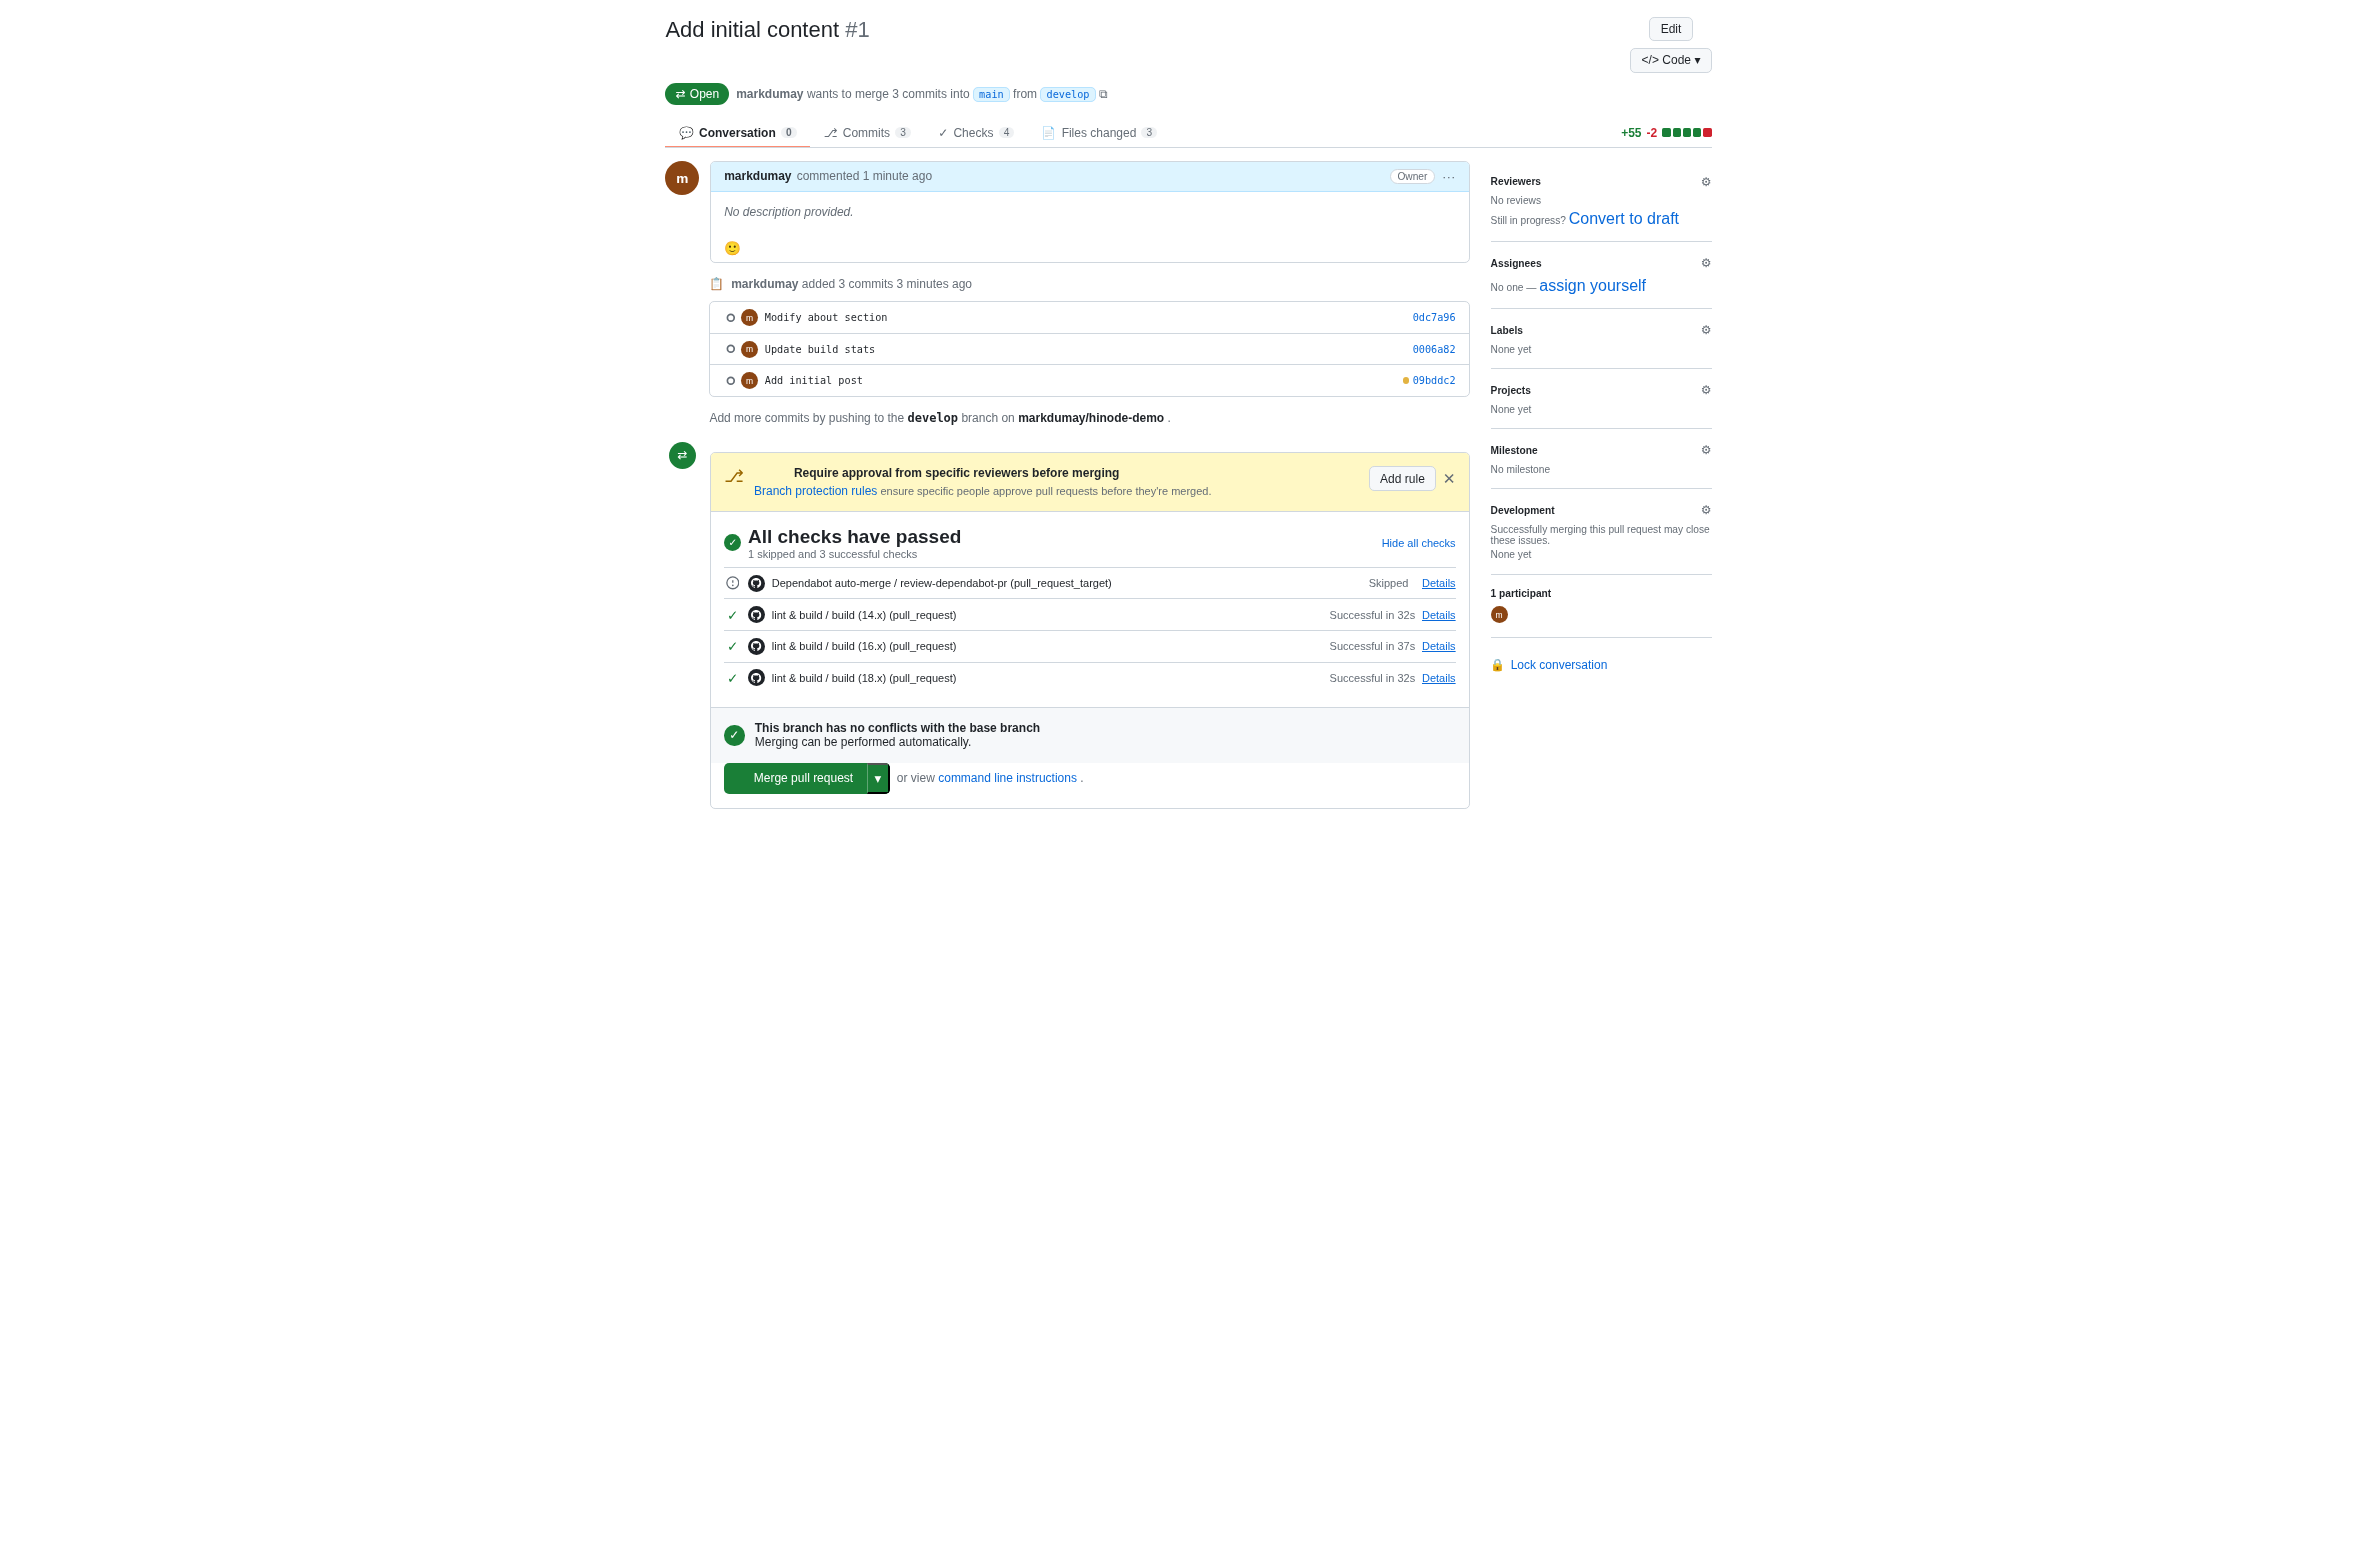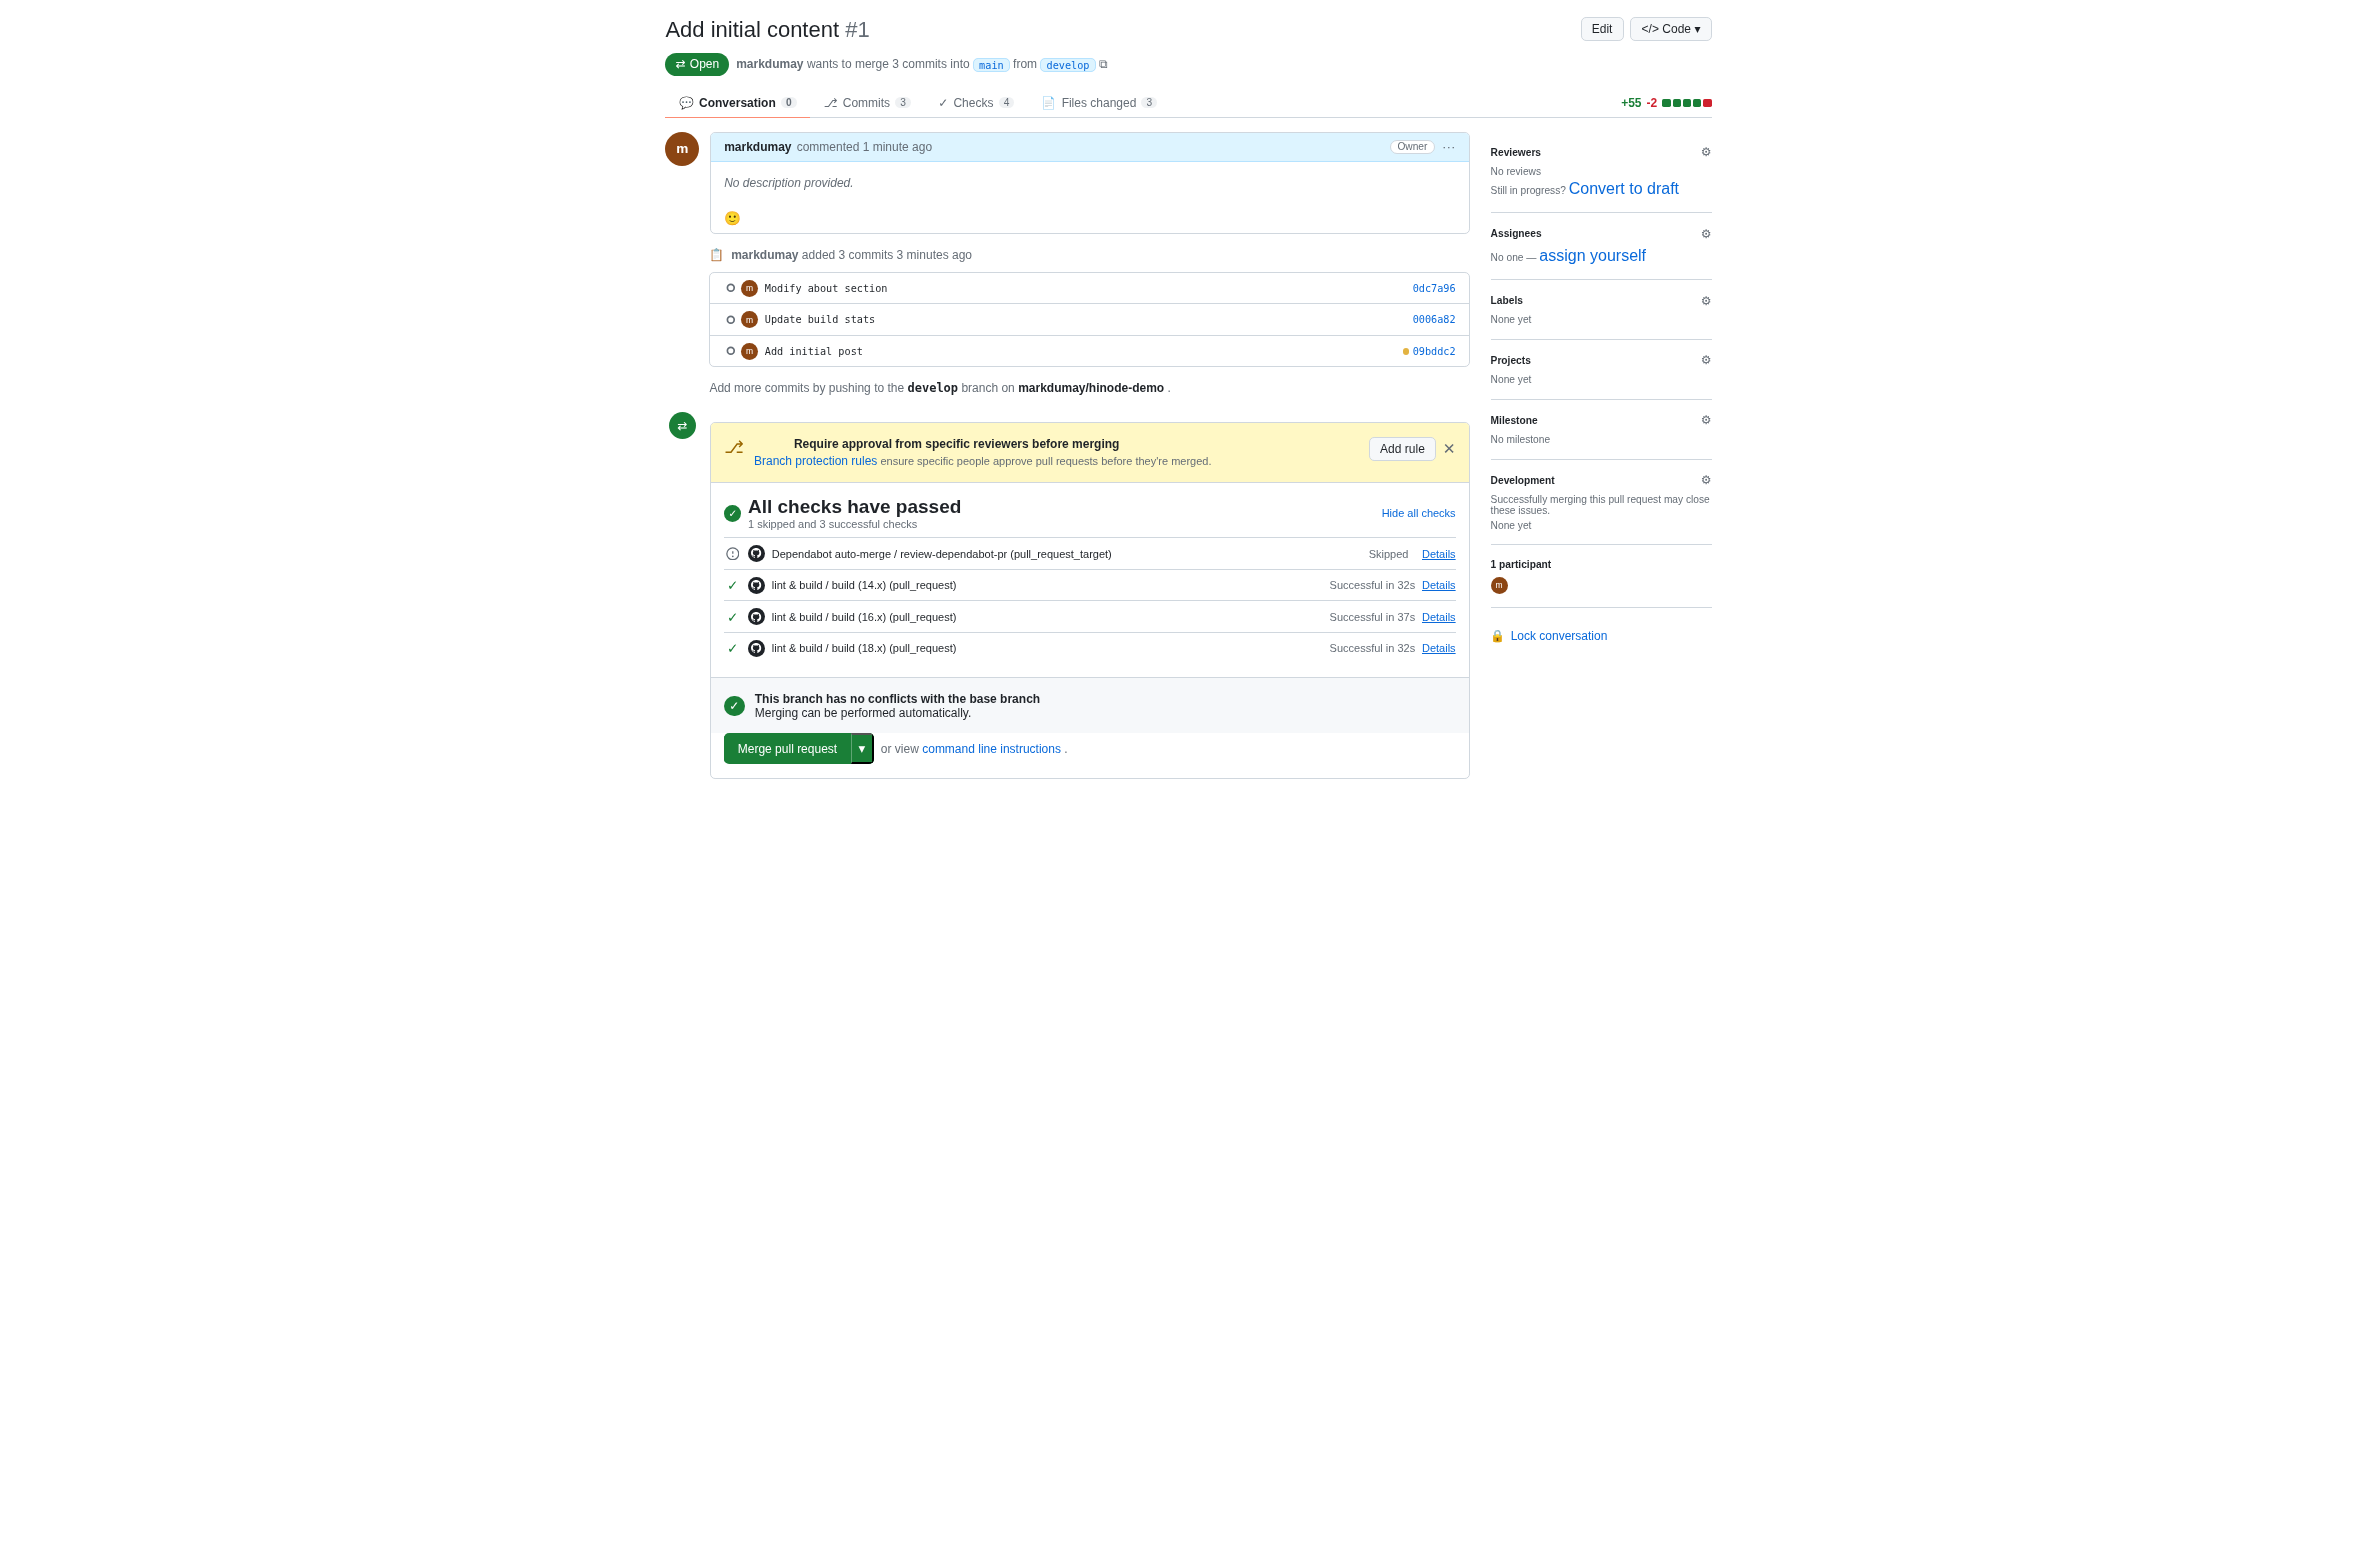--- a/index.html
+++ b/index.html
@@ -3,21 +3,21 @@
   <meta charset="utf-8">
   <style>
     * { box-sizing: border-box; margin: 0; padding: 0; }
     body { font-family: -apple-system, BlinkMacSystemFont, "Segoe UI", Helvetica, Arial, sans-serif; font-size: 12px; color: #1f2328; background: #fff; }
     
     .page { max-width: 1087px; margin: 0 auto; padding: 17px 20.4px; }
     
     .pr-header { display: flex; justify-content: space-between; align-items: flex-start; margin-bottom: 10.2px; }
     .pr-title { font-size: 22px; font-weight: 400; color: #1f2328; }
     .pr-title .number { color: #656d76; font-weight: 400; }
-    .header-buttons { display: flex; gap: 6.8px; align-items: center; }
+    .header-buttons { display: flex; gap: 6.8px; align-items: center; flex-direction: column; }
     .btn { padding: 4.2px 10.2px; font-size: 12px; border: 0.8px solid #d0d7de; border-radius: 5.1px; background: #f6f8fa; cursor: pointer; color: #1f2328; }
     .btn-code { display: flex; align-items: center; gap: 3.4px; }
     
     .pr-subtitle { display: flex; align-items: center; gap: 6.8px; margin-bottom: 13.6px; font-size: 12px; color: #656d76; }
     .badge-open { display: inline-flex; align-items: center; gap: 4.2px; background: #1a7f37; color: white; border-radius: 17px; padding: 4.2px 10.2px; font-size: 12px; font-weight: 500; }
     .branch-tag { background: #ddf4ff; color: #0969da; border-radius: 5.1px; padding: 0.8px 5.1px; font-size: 10.2px; font-family: monospace; border: 0.8px solid #b6e3ff; }
     .copy-icon { cursor: pointer; color: #656d76; }
     
     .tabs { display: flex; align-items: center; border-bottom: 0.8px solid #d0d7de; margin-bottom: 0; padding: 0; }
     .tab { display: flex; align-items: center; gap: 5.1px; padding: 6.8px 13.6px; font-size: 12px; color: #656d76; cursor: pointer; border-bottom: 1.7px solid transparent; margin-bottom: -0.8px; text-decoration: none; }
@@ -80,21 +80,21 @@
     .check-item-name { flex: 1; color: #1f2328; }
     .check-item-status { color: #656d76; margin-right: 6.8px; }
     .check-item-details { color: #0969da; cursor: pointer; }
     .check-skipped { color: #656d76; }
     
     .no-conflict { display: flex; align-items: center; gap: 10.2px; padding: 13.6px; background: #f6f8fa; border-top: 0.8px solid #d0d7de; }
     .no-conflict-icon { width: 20.4px; height: 20.4px; border-radius: 50%; background: #1a7f37; display: flex; align-items: center; justify-content: center; color: white; font-size: 12px; flex-shrink: 0; }
     
     .merge-actions { display: flex; align-items: center; gap: 6.8px; padding: 13.6px; padding-top: 0; }
     .btn-merge { display: flex; align-items: center; background: #1a7f37; color: white; border: none; border-radius: 5.1px; overflow: hidden; cursor: pointer; font-size: 12px; font-weight: 500; }
-    .btn-merge-main { padding: 6px 13.6px; background: #1a7f37; border: none; cursor: pointer; color: white; font-size: 12px; font-weight: 500; }
+    .btn-merge-main { padding: 6px 13.6px; background: #1a7f37; border: none; cursor: pointer; color: white; font-size: 12px; font-weight: 500; margin-left: 16px; }
     .btn-merge-arrow { padding: 6px 6.8px; background: #1a7f37; border-left: 0.8px solid rgba(255,255,255,0.3); cursor: pointer; color: white; }
     .merge-or { color: #656d76; font-size: 12px; }
     .cmd-link { color: #0969da; text-decoration: none; font-size: 12px; }
     
     
     .sidebar-section { border-bottom: 0.8px solid #d0d7de; padding: 13.6px 0; }
     .sidebar-section:last-child { border-bottom: none; }
     .sidebar-section-header { display: flex; justify-content: space-between; align-items: center; margin-bottom: 6.8px; }
     .sidebar-section-title { font-weight: 600; font-size: 10.2px; color: #1f2328; }
     .sidebar-gear { color: #656d76; cursor: pointer; font-size: 12px; }

